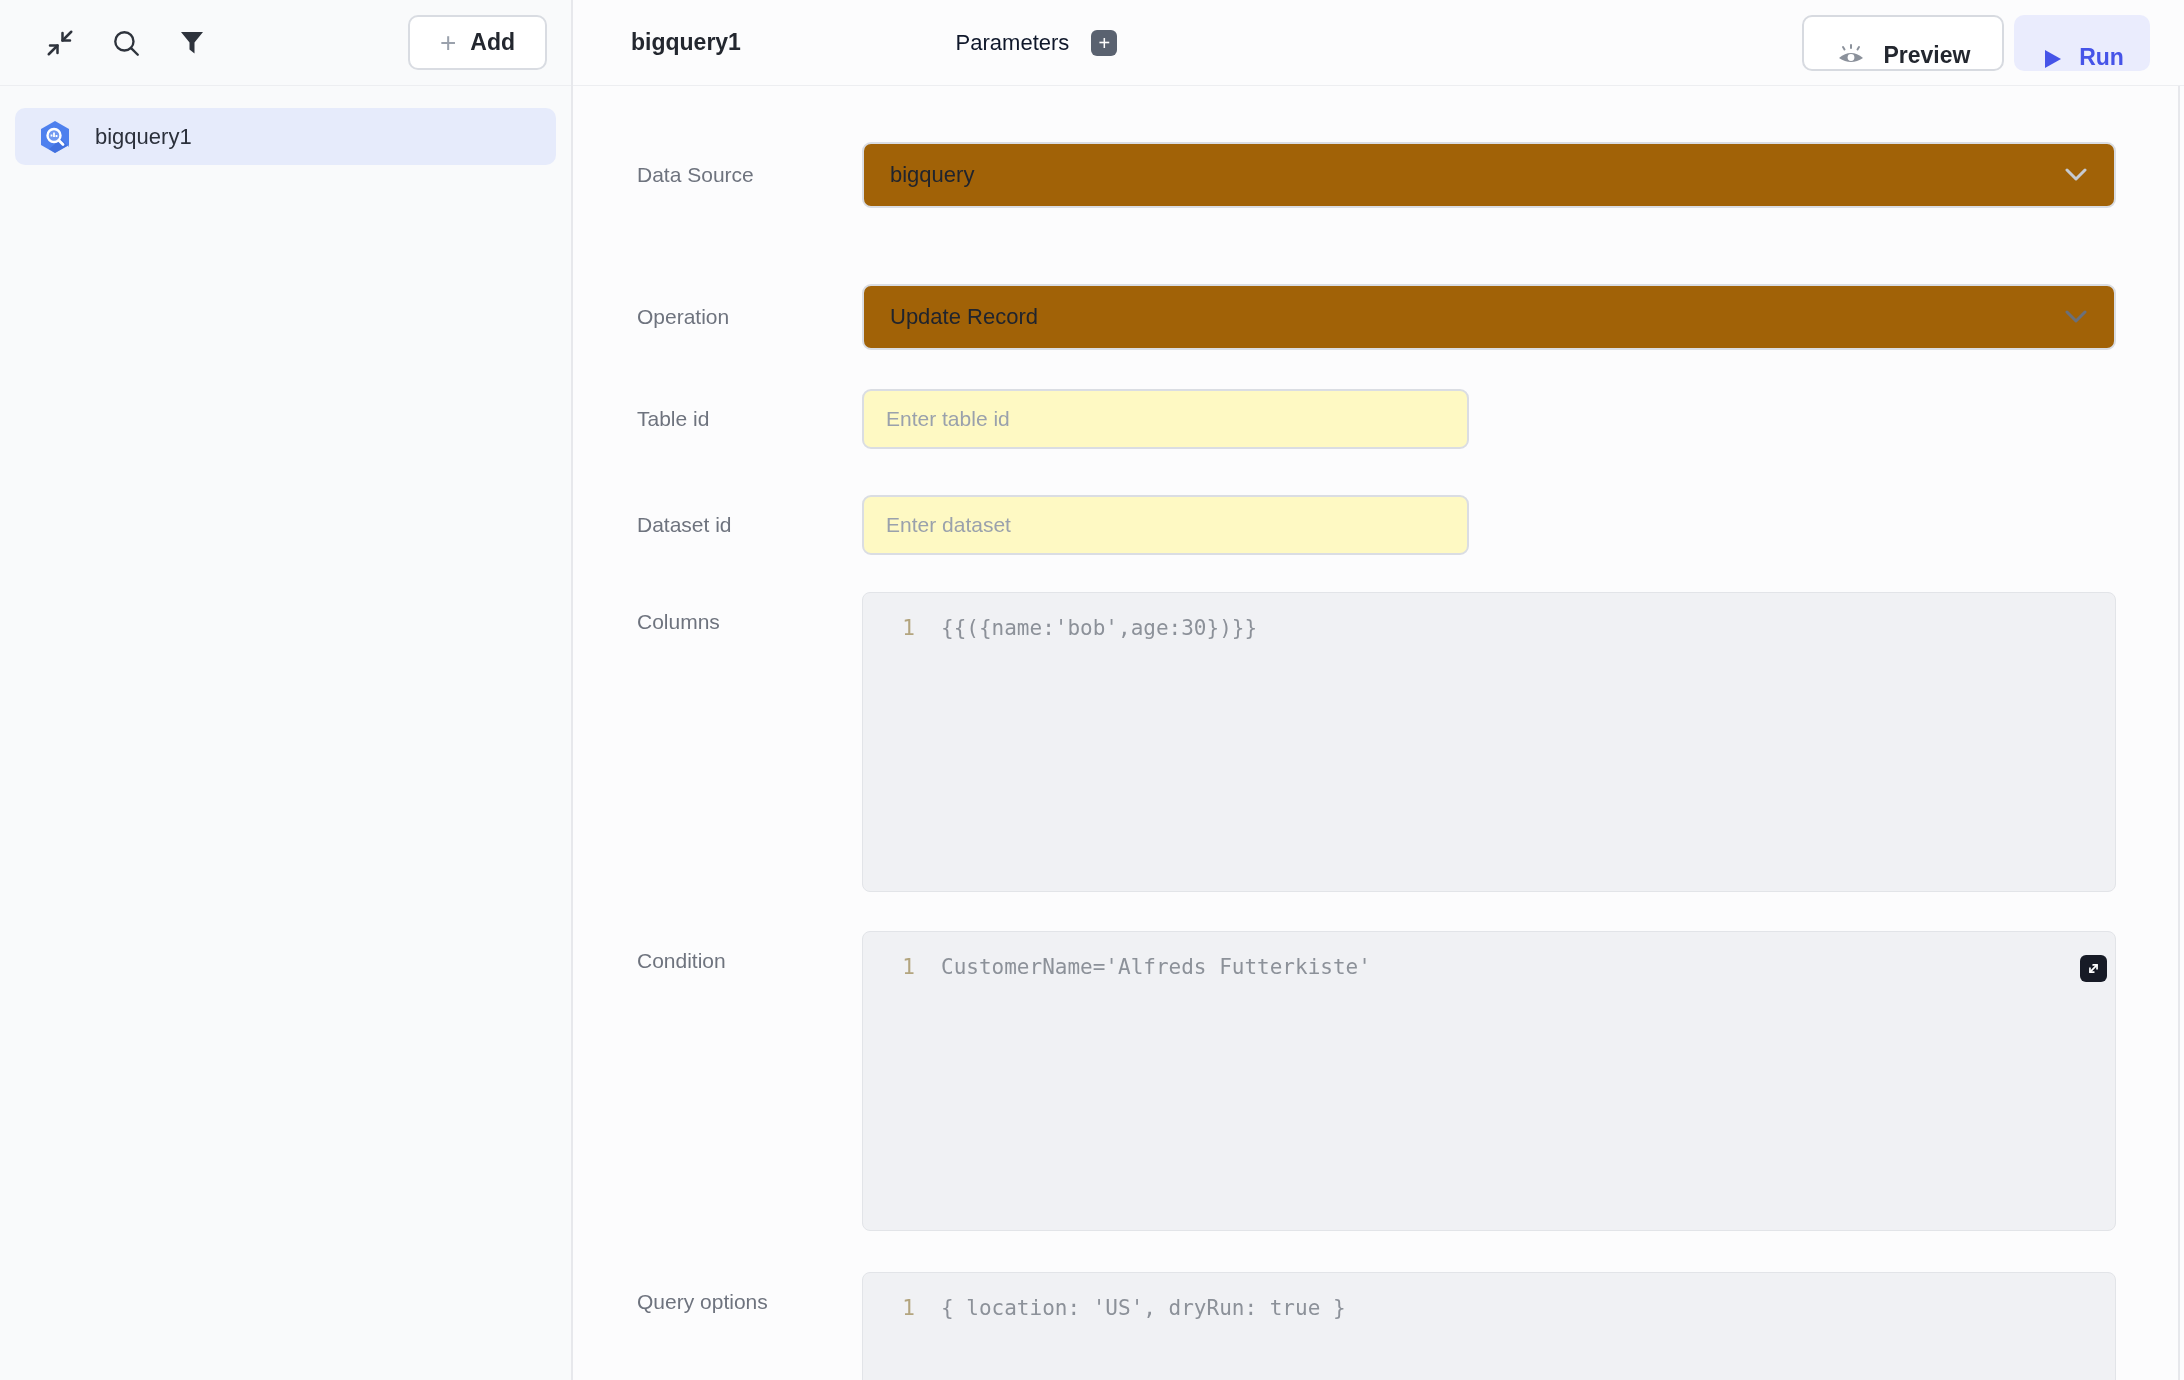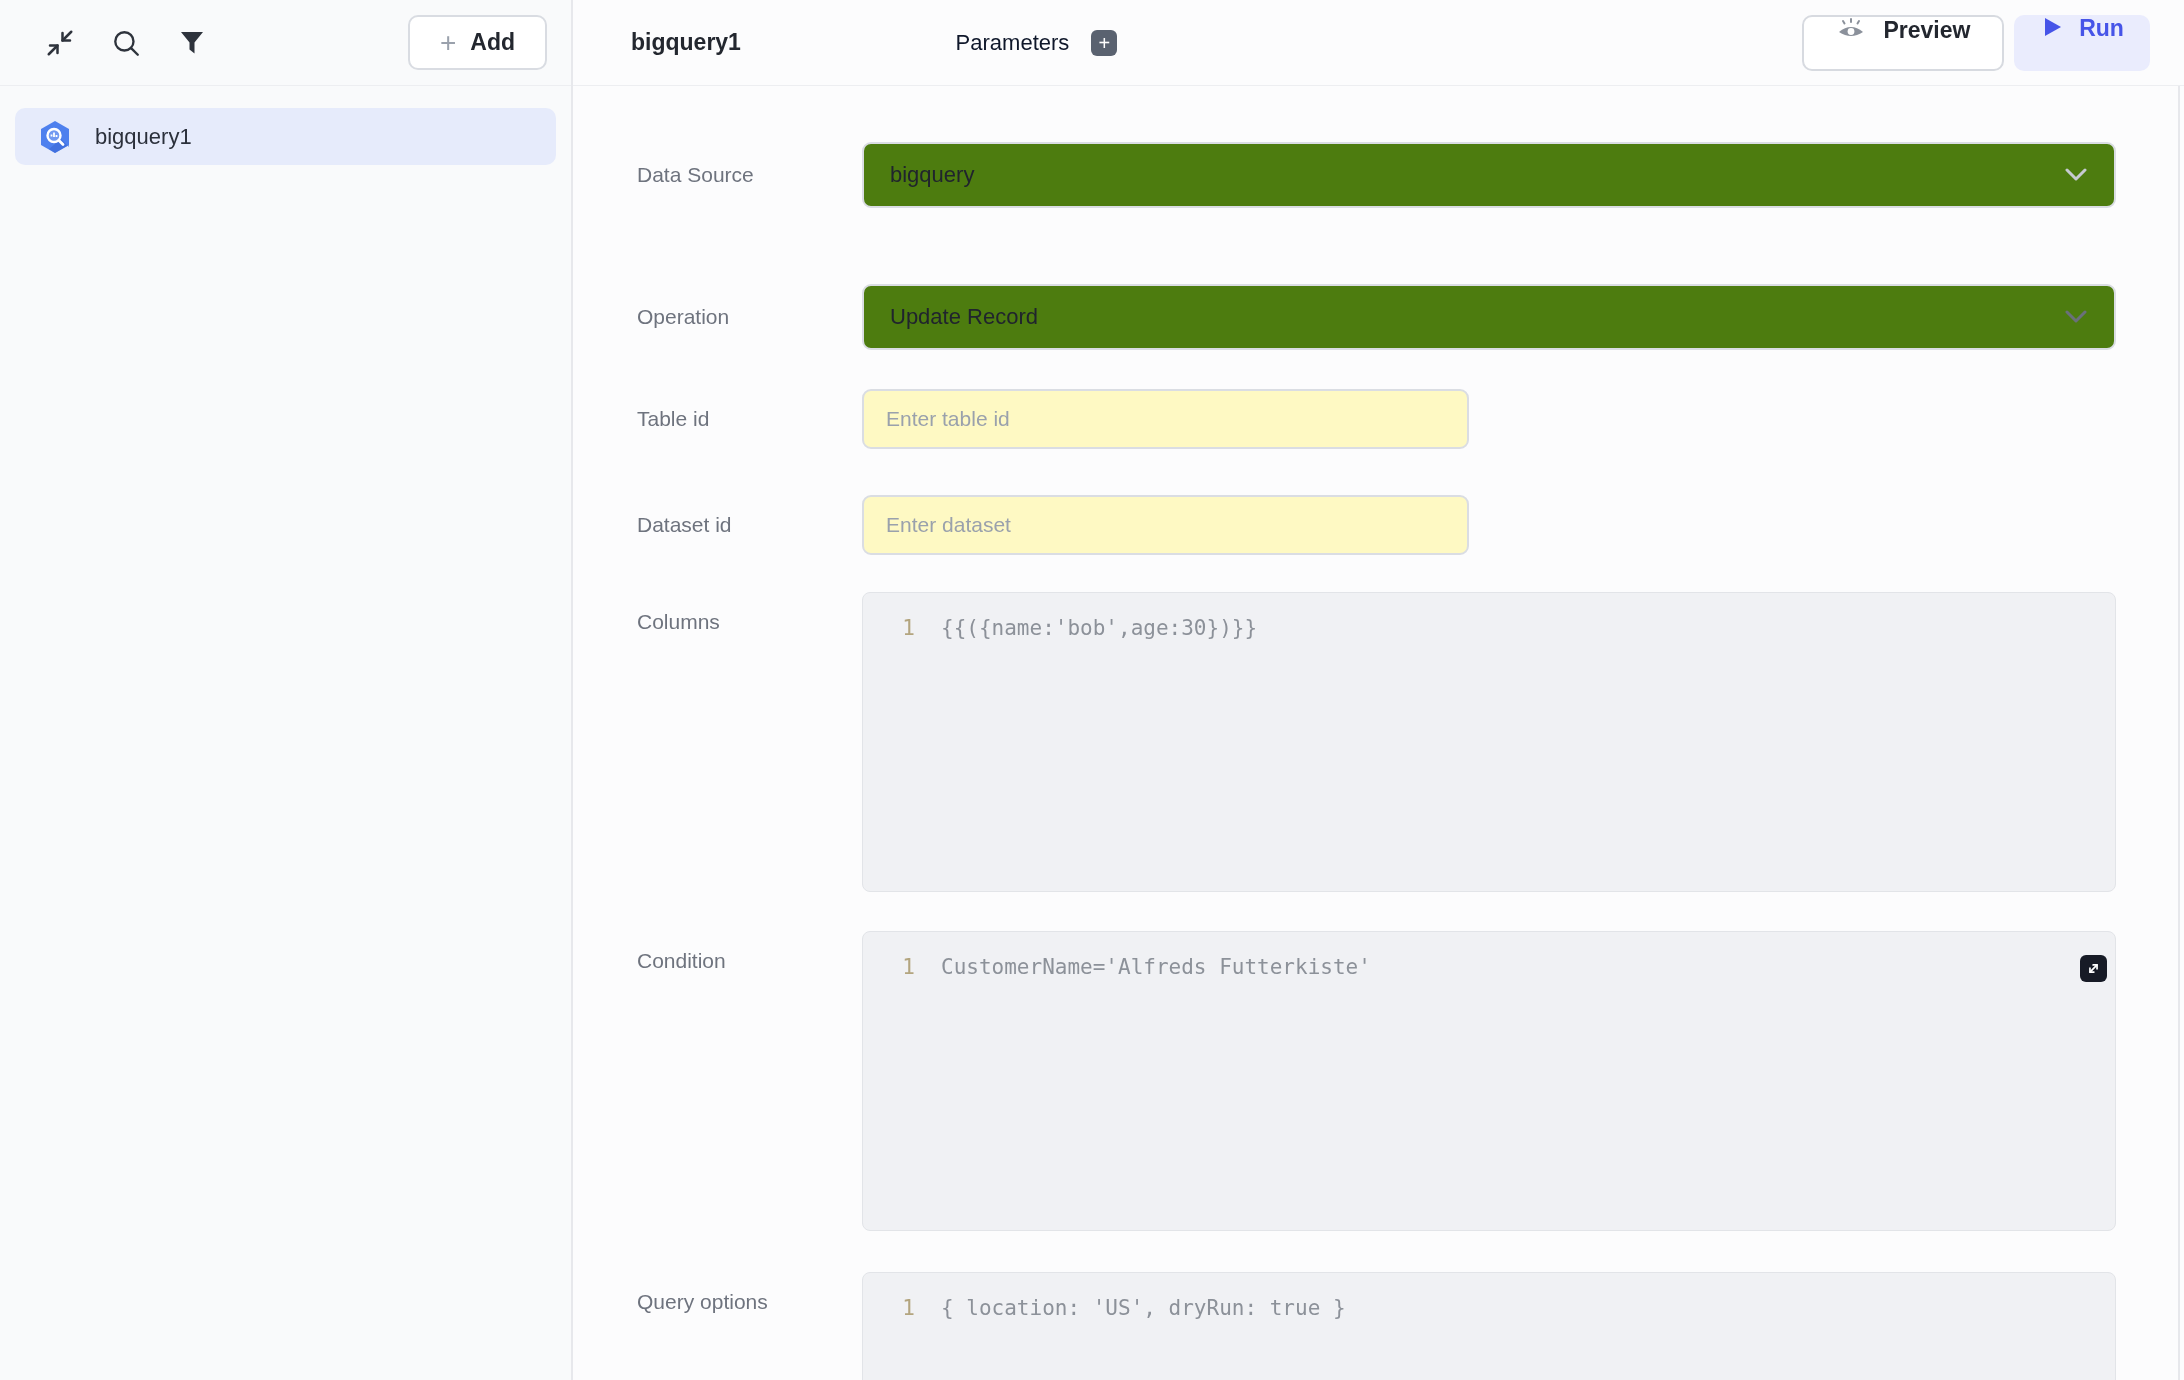--- a/index.html
+++ b/index.html
@@ -30,32 +30,32 @@
   .main-header { height:86px; flex:none; border-bottom:1px solid #edeef1;
     display:flex; align-items:center; padding:0 34px 0 58px; }
   .header-title { font-size:23px; font-weight:700; color:#23272f; }
   .params { display:flex; align-items:center; gap:22px; margin-left:auto; margin-right:-110px;
     position:relative; left:-290px; }
   .params-label { font-size:22px; font-weight:500; color:#0f172a; }
   .param-add { width:26px; height:26px; background:#5a6270; border-radius:6px; color:#ffffff;
     display:flex; align-items:center; justify-content:center; font-size:20px; line-height:1;
     cursor:pointer; }
   .actions { margin-left:auto; display:flex; gap:10px; }
-  .btn { height:56px; border-radius:10px; display:flex; align-items:flex-start; justify-content:center;
+  .btn { height:56px; border-radius:10px; display:flex; align-items:flex-end; justify-content:center;
     font-size:23px; font-weight:700; cursor:pointer; }
   .btn-preview { width:202px; background:#ffffff; border:2px solid #d7dae0; color:#23272f; gap:18px; }
   .btn-run { width:136px; background:var(--accent-bg); color:var(--accent); gap:15px; }
 
   
   .form { flex:1; overflow:hidden; padding:20px 0 0 64px; }
   .row { display:flex; align-items:center; }
   .row.top { align-items:flex-start; }
   .row-label { width:225px; flex:none; font-size:21px; font-weight:500; color:var(--label); }
   .row.top .row-label { padding-top:18px; }
-  .select { width:1254px; height:66px; background:#4d7c0f; border:2px solid var(--border);
+  .select { width:1254px; height:66px; background:#a16207; border:2px solid var(--border);
     border-radius:9px; display:flex; align-items:center; justify-content:space-between;
     padding:0 26px; font-size:22px; color:#20242d; cursor:pointer; }
   .text-input { width:607px; height:60px; background:#fef9c3; border:2px solid var(--border);
     border-radius:9px; padding:0 22px; font-size:21px; color:#20242d;
     font-family:"Liberation Sans", sans-serif; outline:none; }
   .text-input::placeholder { color:var(--placeholder); }
   .editor { width:1254px; height:300px; background:var(--editor-bg); border:1px solid #e2e4e8;
     border-radius:8px; position:relative; padding-top:21px; cursor:text; }
   .editor.short { height:300px; }
   .code-line { display:flex; font-family:"DejaVu Sans Mono", monospace; font-size:21px;

